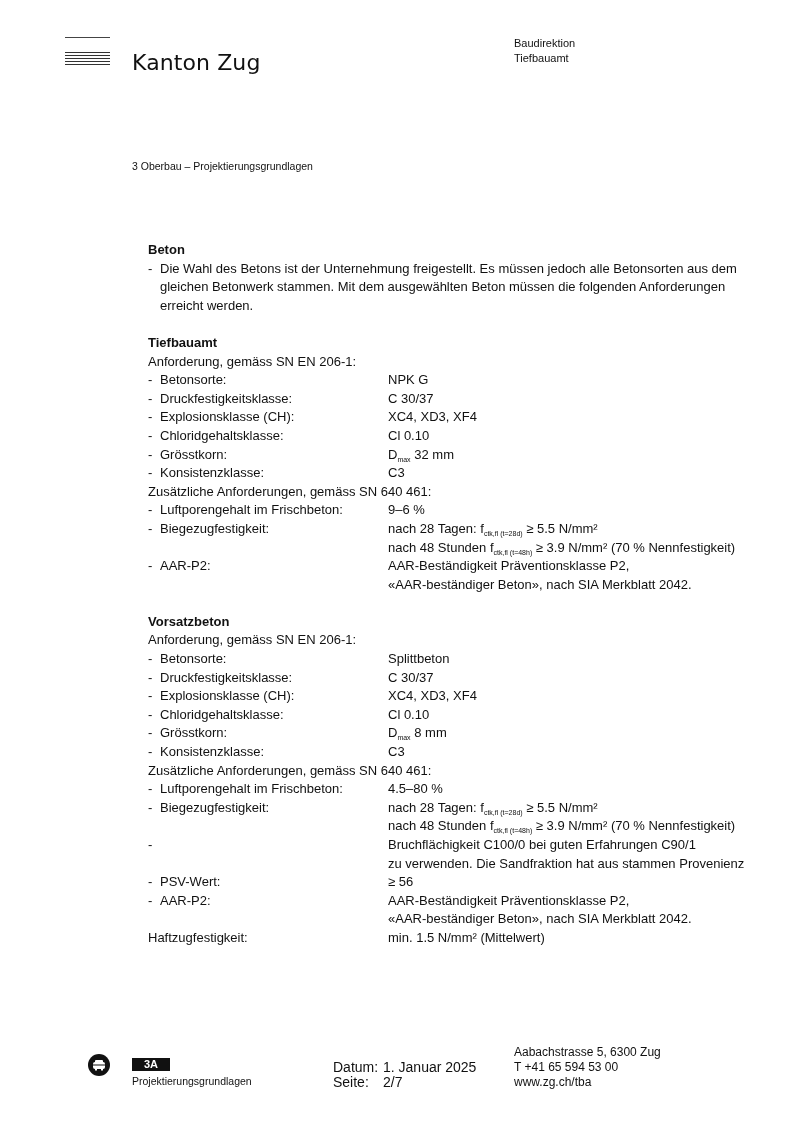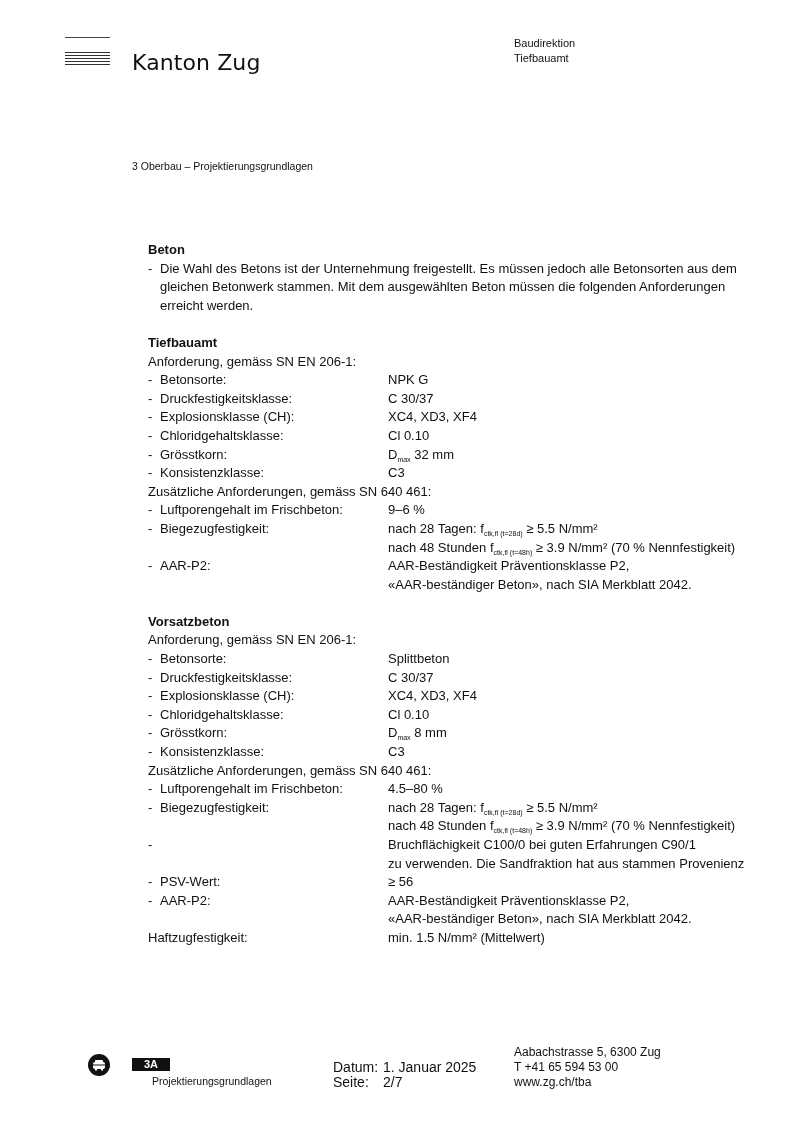--- a/index.html
+++ b/index.html
@@ -23,21 +23,21 @@
   .dash { width: 12px; flex: 0 0 12px; }
   .row { display: flex; }
   .row .lab { width: 240px; flex: 0 0 240px; display: flex; }
   .row .val { flex: 1; }
   .gap { height: 18.6px; }
   sub { font-size: 7px; vertical-align: -3px; line-height: 0; }
 
   
   .car-icon { left: 88px; top: 1054px; width: 22px; height: 22px; }
   .badge { left: 132px; top: 1058px; background: #111; color: #fff; font-weight: bold; font-size: 11px; padding: 0 12px; line-height: 13px; }
-  .foot-title { left: 132px; top: 1075px; font-size: 10.5px; margin-left: 20px; }
+  .foot-title { left: 132px; top: 1075px; font-size: 10.5px; }
   .foot-meta { left: 333px; top: 1060px; font-size: 14px; line-height: 15px; }
   .foot-meta .r { display: flex; }
   .foot-meta .k { width: 50px; }
   .addr { left: 514px; top: 1045px; font-size: 12px; line-height: 15px; }
 </style>
 </head>
 <body>
 
 <div class="abs logo-lines">
   <div class="top"></div>

